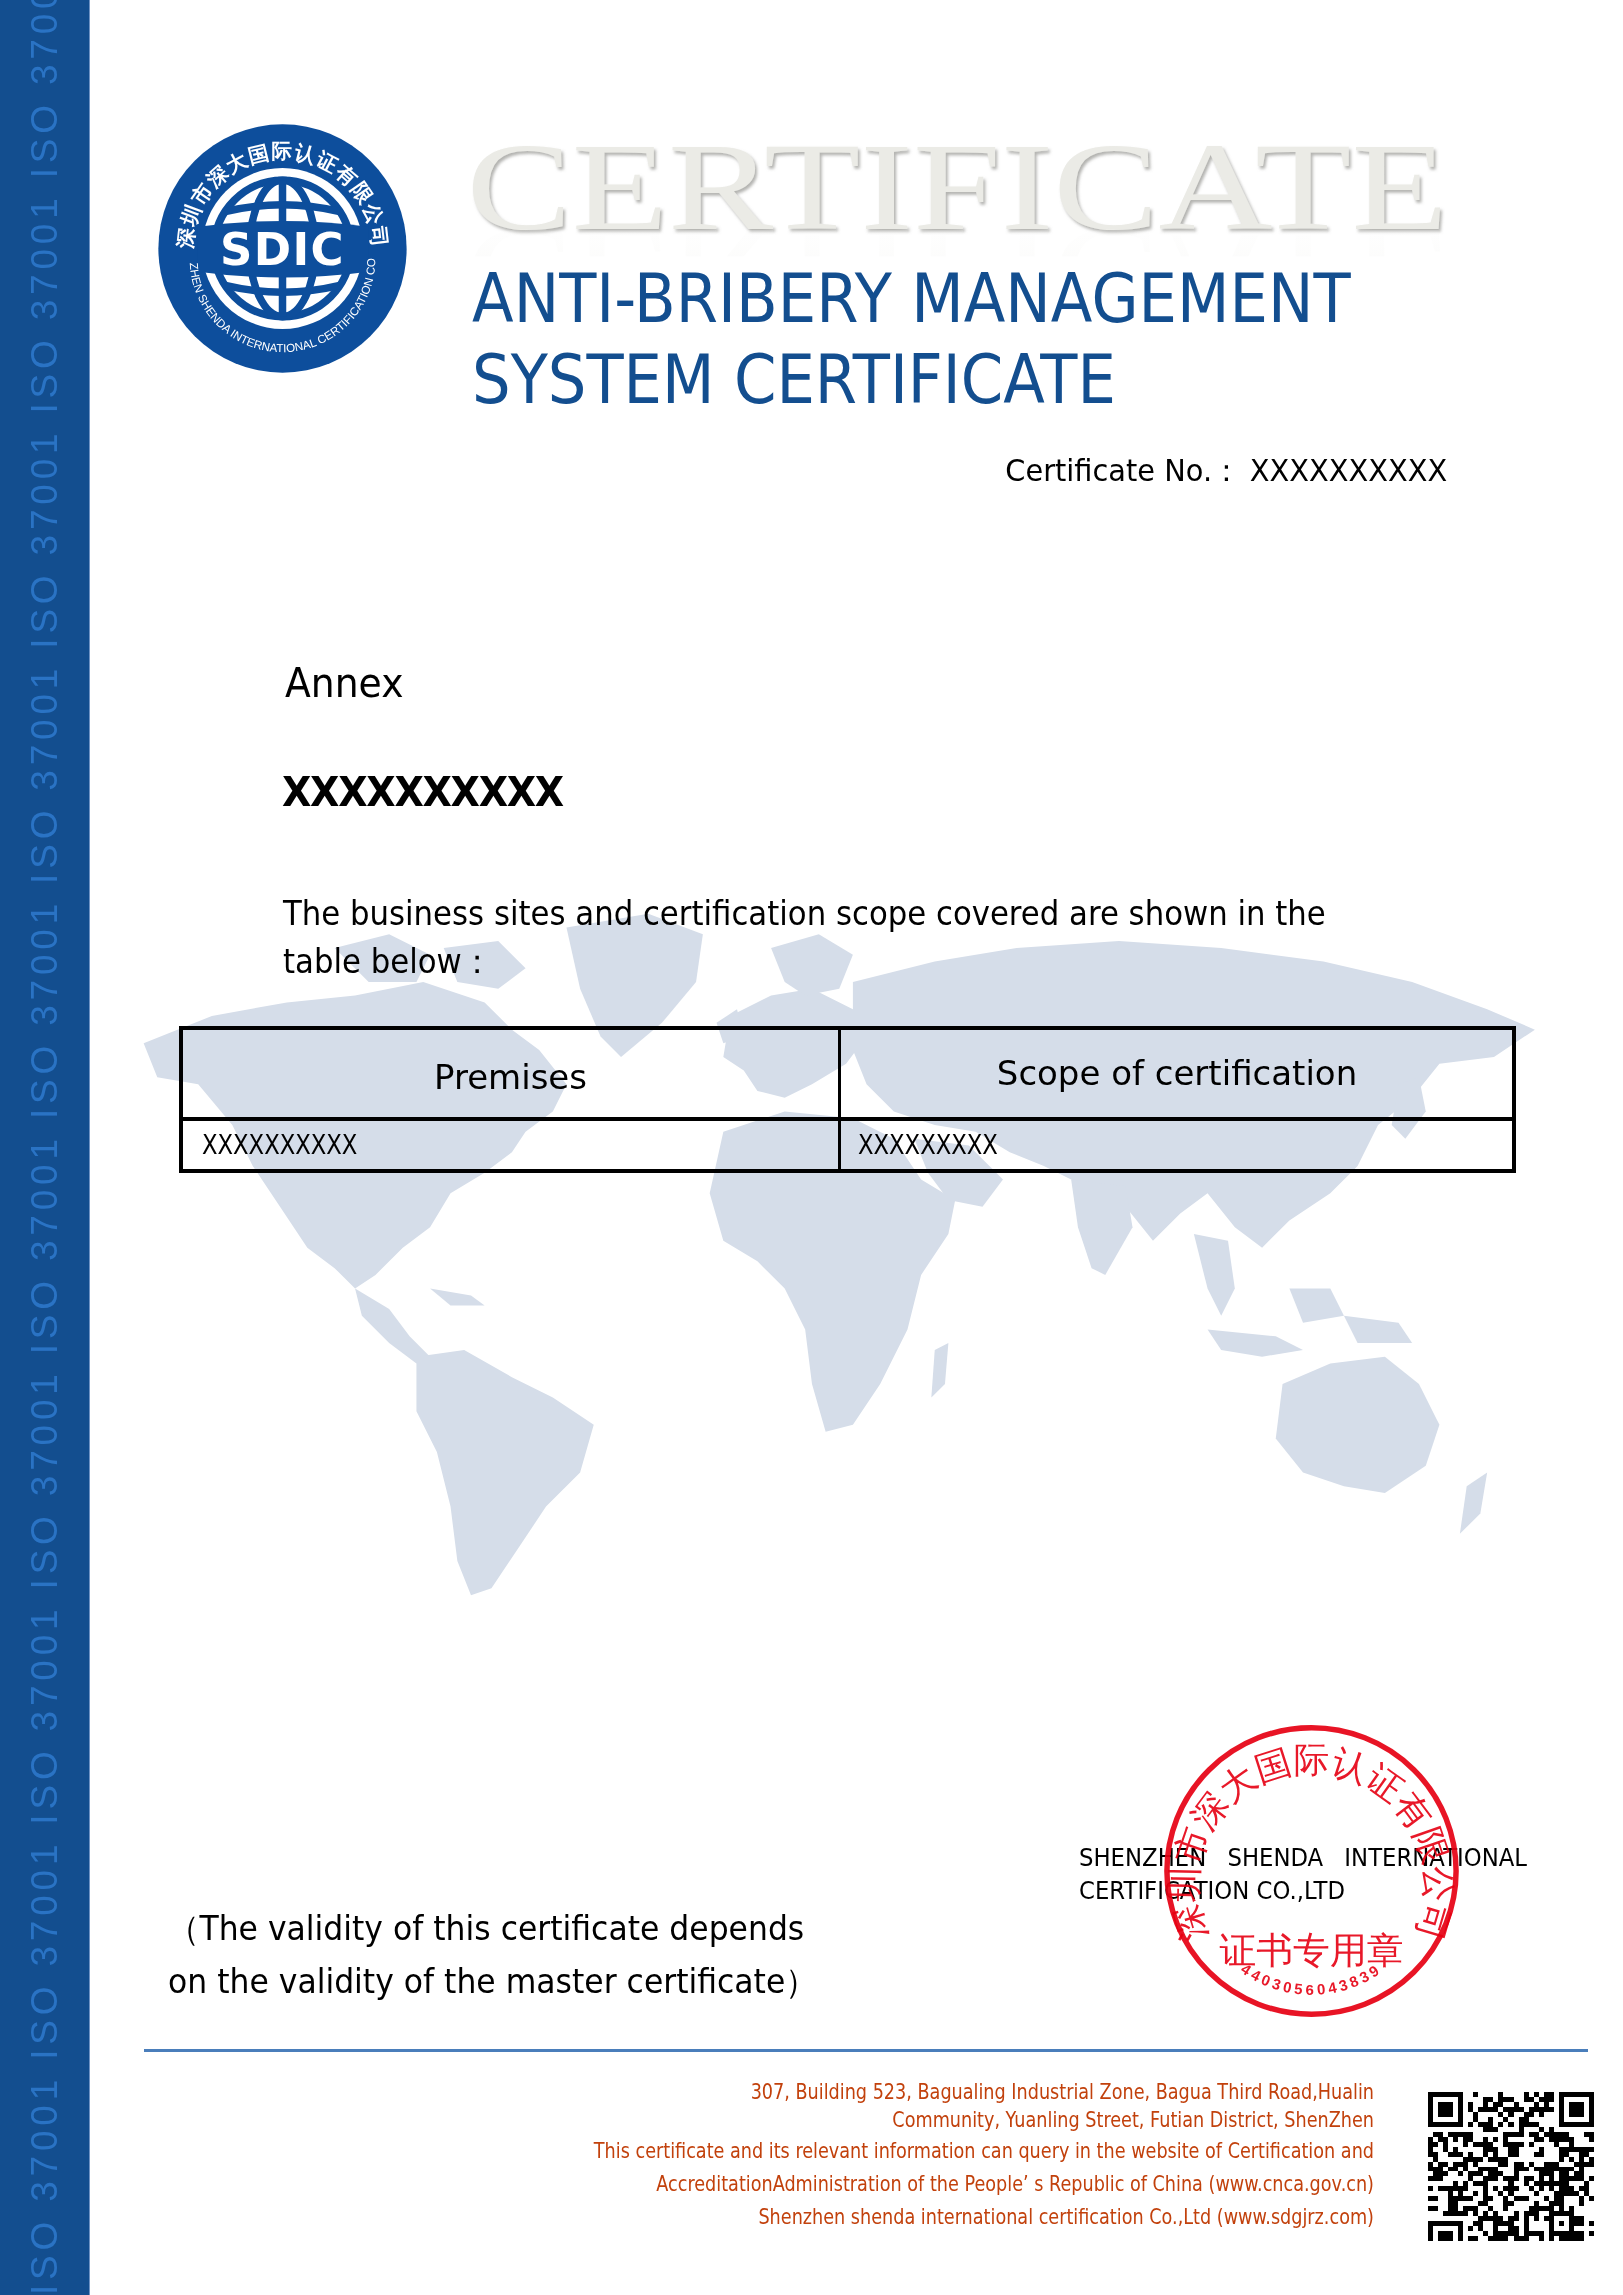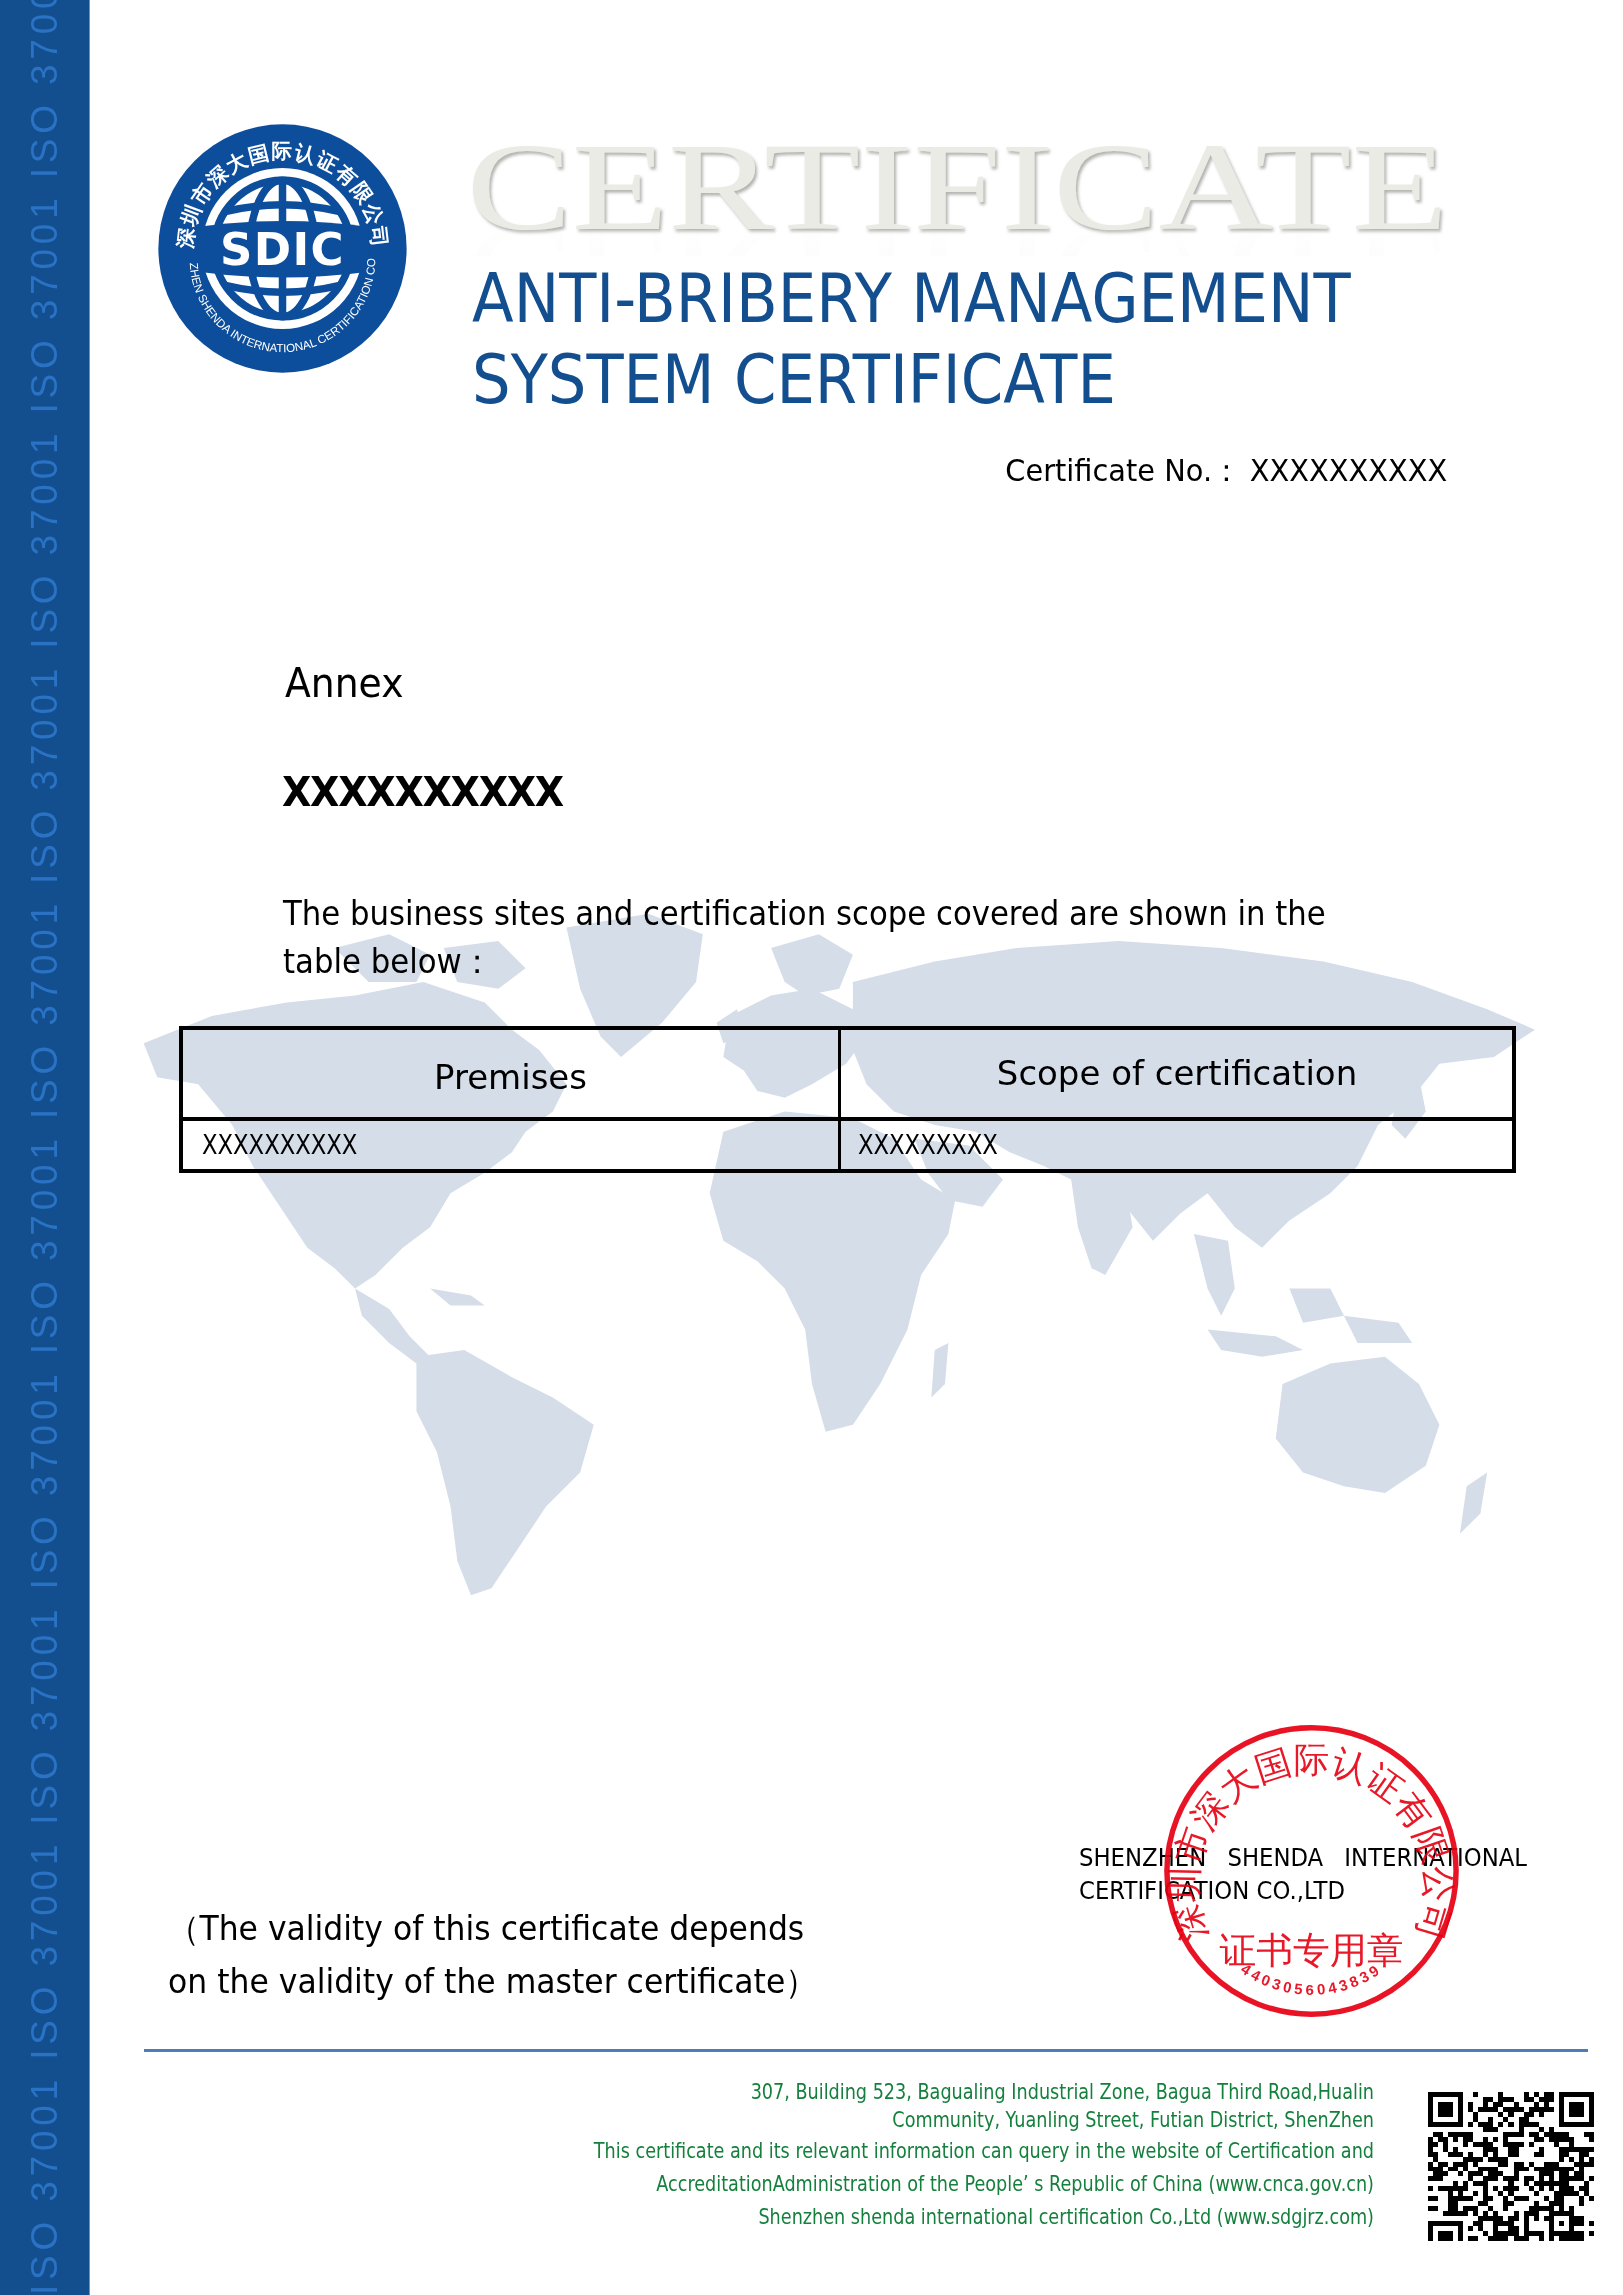--- a/index.html
+++ b/index.html
@@ -25,21 +25,21 @@
   #scope-table .cell { position:absolute; font-family:"DejaVu Sans", sans-serif; white-space:nowrap; }
   #th-premises { left:0; width:655px; top:4px; height:87px; line-height:87px; text-align:center; font-size:34px; }
   #th-scope { left:659px; right:0; top:0; height:77px; line-height:87px; text-align:center; font-size:34px; }
   #td-premises { left:19px; top:92px; height:48px; line-height:46px; font-size:27px; transform-origin:0 50%; transform:scaleX(0.84);}
   #td-scope { left:675px; top:92px; height:48px; line-height:46px; font-size:27px; transform-origin:0 50%; transform:scaleX(0.84);}
   #validity { left:168px; top:1902px; font-family:"DejaVu Sans", sans-serif; font-size:34px; line-height:53px; white-space:nowrap; transform-origin:0 0; transform:scaleX(0.925); }
   #company { left:1079px; top:1841px; font-family:"DejaVu Sans", sans-serif; font-size:24.5px; line-height:33px; white-space:nowrap; transform-origin:0 0; transform:scaleX(0.93); z-index:1;}
   #company .l1 { word-spacing:15px; }
   #seal { left:1162px; top:1723px; width:299px; height:296px; z-index:2; }
   #divider { left:144px; top:2049px; width:1444px; height:2.7px; background:#4a7ebb; }
-  #footer { right:249px; top:2081px; width:1023px; text-align:right; font-family:"DejaVu Sans", sans-serif; font-size:20.5px; color:#15803d; }
+  #footer { right:249px; top:2081px; width:1023px; text-align:right; font-family:"DejaVu Sans", sans-serif; font-size:20.5px; color:#c2410c; }
   #footer div { white-space:nowrap; line-height:20.5px; height:20.5px; transform-origin:100% 0; transform:scaleX(0.86); }
   #qr { left:1428px; top:2092px; width:166px; height:149px; overflow:hidden; background:#fff; }
 </style>
 </head>
 <body>
 
 <div id="sidebar" class="abs">
   <div id="sidebar-text">ISO 37001 ISO 37001 ISO 37001 ISO 37001 ISO 37001 ISO 37001 ISO 37001 ISO 37001 ISO 37001 ISO 37001 ISO 37001 ISO 37001</div>
 </div>
 

